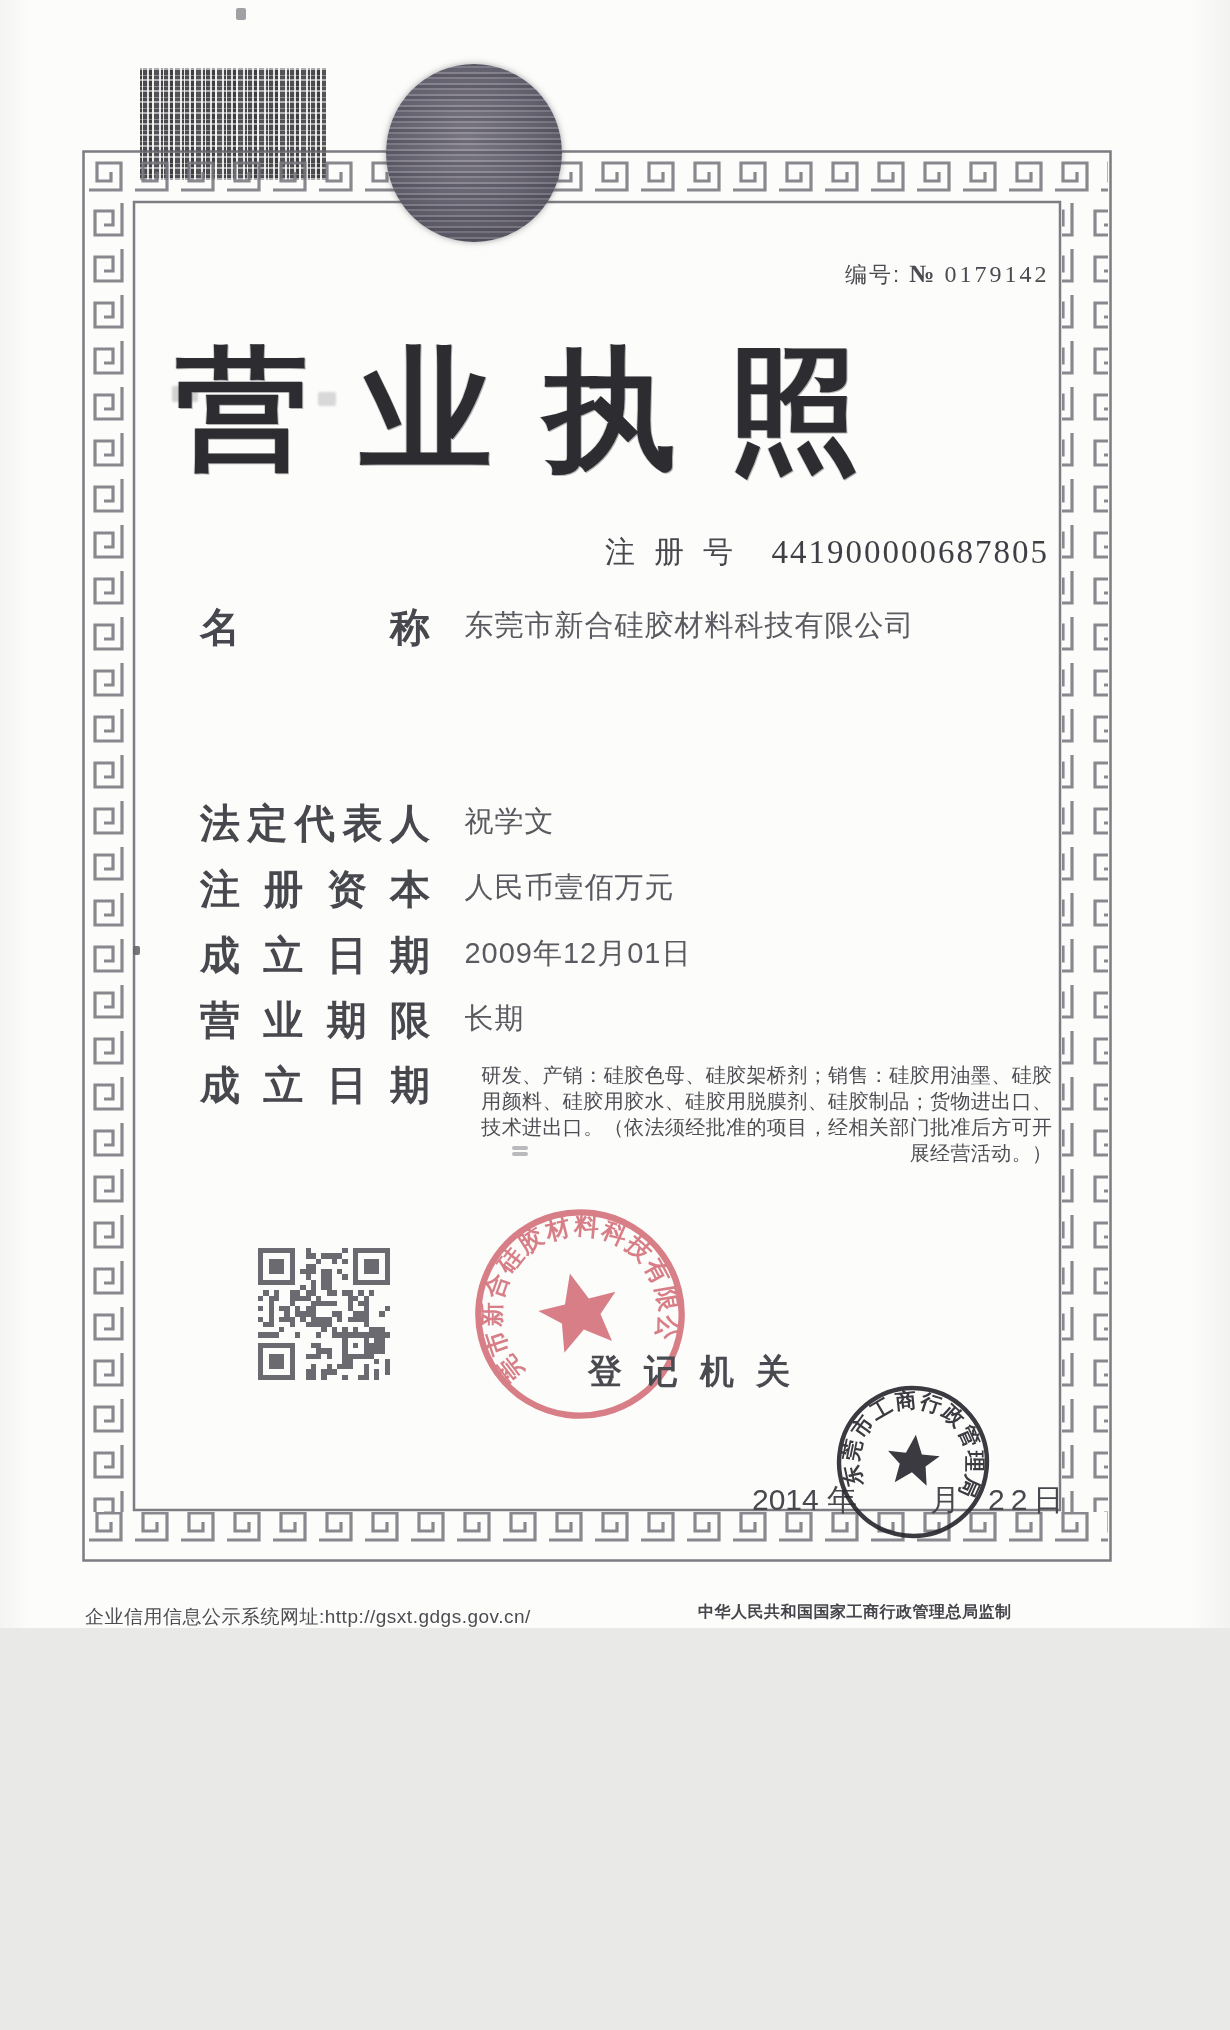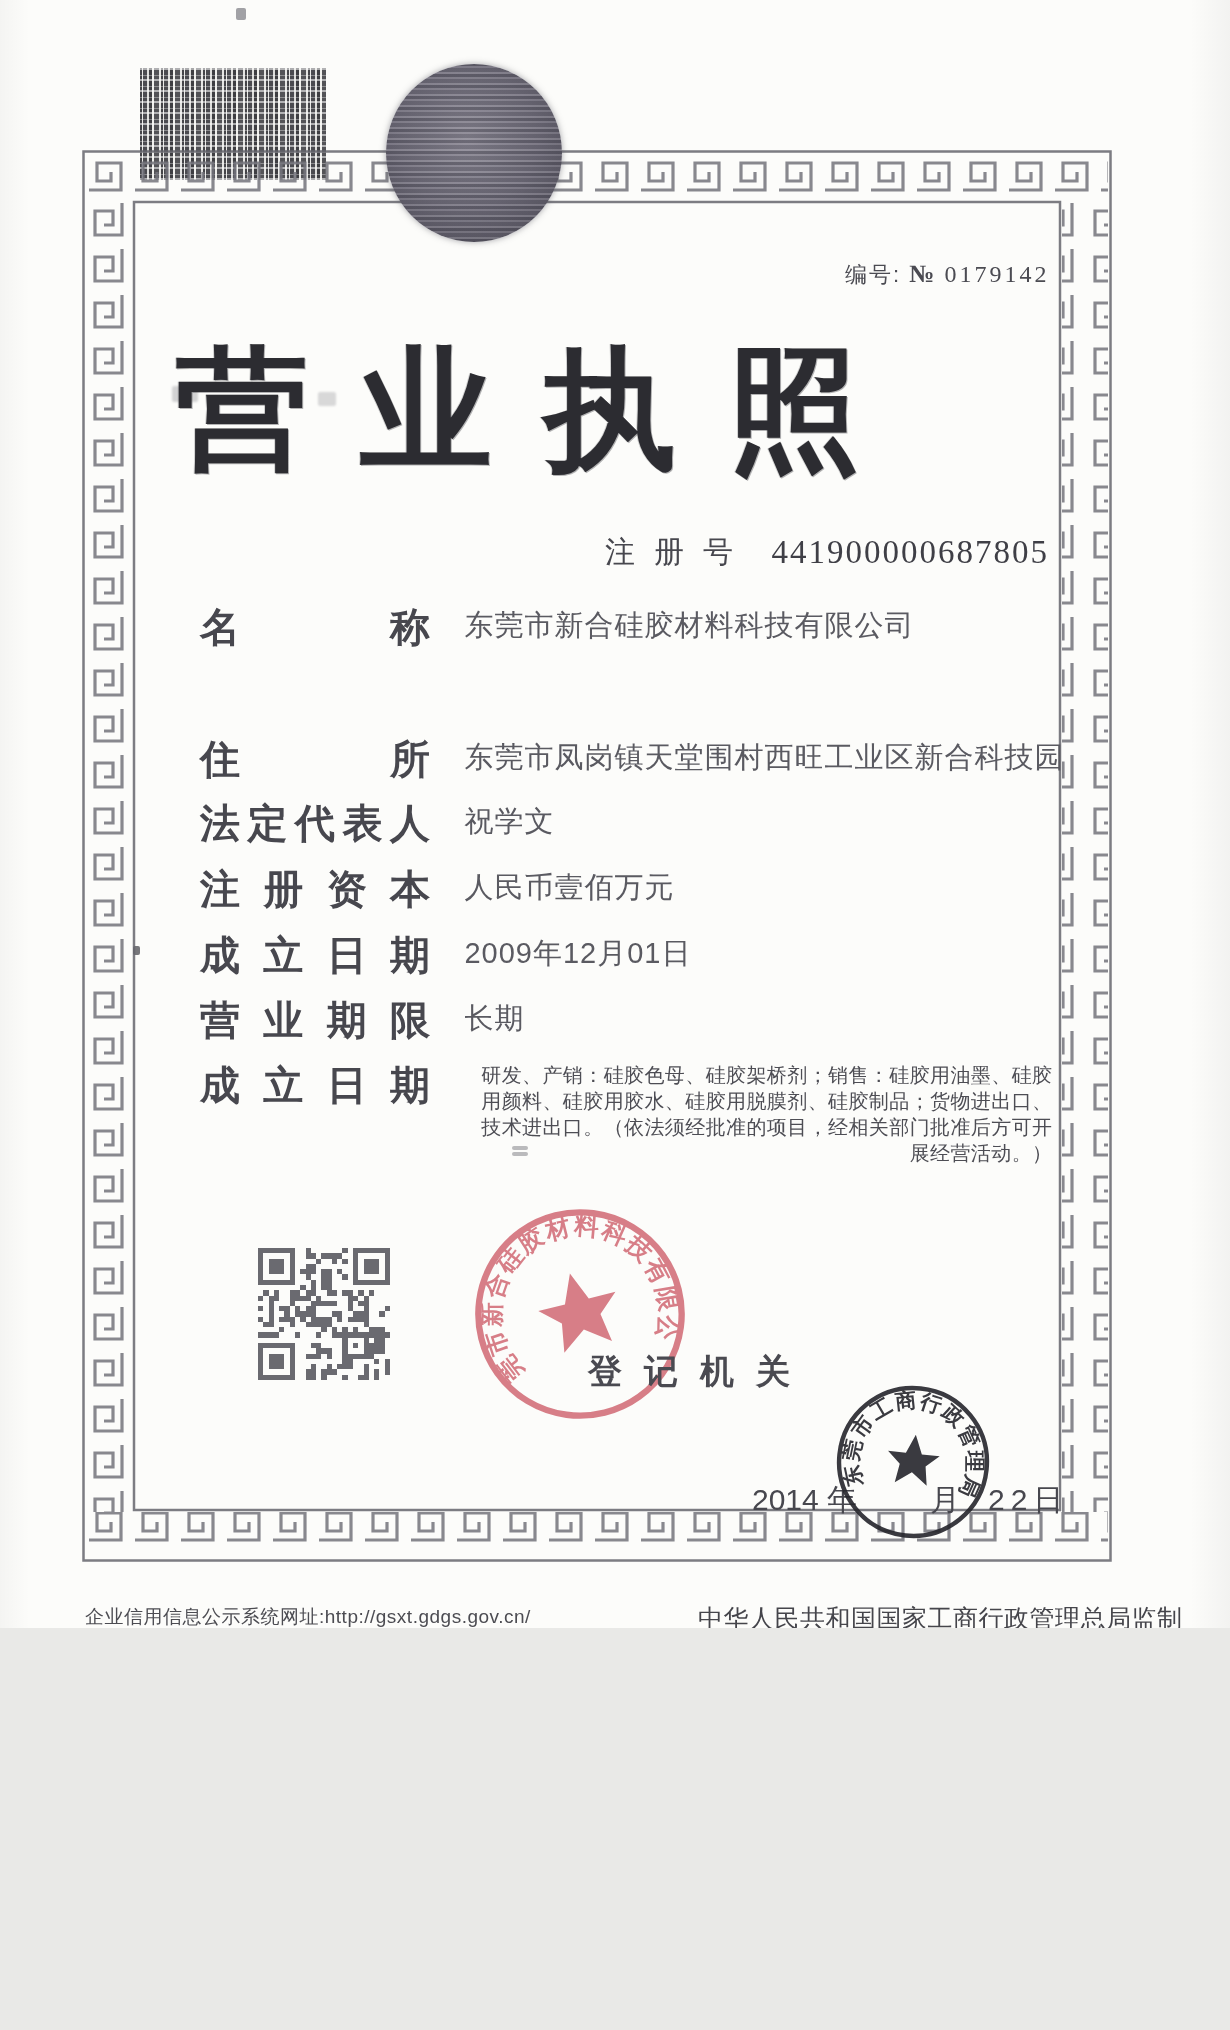--- a/index.html
+++ b/index.html
@@ -53,21 +53,21 @@
   #company-seal{left:462px;top:1196px;width:236px;height:236px;opacity:.72;}
   #registry-seal{left:825px;top:1374px;width:176px;height:176px;opacity:.9;}
 
   #registrar{left:588px;top:1349px;font-size:34px;color:#4a4a51;letter-spacing:22px;font-weight:600;white-space:nowrap;}
   .date-part{font-size:30px;color:#47474e;white-space:nowrap;}
   #date-year{left:752px;top:1480px;}
   #date-month{left:930px;top:1480px;}
   #date-day{left:988px;top:1480px;letter-spacing:6px;}
 
   #footer-left{left:85px;top:1604px;font-size:19px;color:#4c4c52;letter-spacing:0.5px;}
-  #footer-right{left:698px;top:1602px;font-size:25px;color:#45454b;letter-spacing:0.5px;}
+  #footer-right{left:698px;top:1602px;font-size:16px;color:#45454b;letter-spacing:0.5px;font-weight:bold;}
 
   
   .speck{background:#7a7a80;border-radius:2px;opacity:.55;}
   #speck1{left:236px;top:8px;width:10px;height:12px;opacity:.7;}
   #speck2{left:172px;top:386px;width:26px;height:16px;opacity:.35;filter:blur(1px);background:#86868c;}
   #speck3{left:318px;top:392px;width:18px;height:14px;opacity:.3;filter:blur(1px);background:#86868c;}
   #speck4{left:133px;top:946px;width:7px;height:9px;background:#55555b;opacity:.8;}
   #speck5{left:512px;top:1146px;width:16px;height:4px;opacity:.5;box-shadow:0 6px 0 #7a7a80;}
 </style>
 </head>
@@ -111,24 +111,20 @@
   <div class="abs" id="title">营业执照</div>
 
   <div class="abs" id="regline">
     <span class="lbl">注册号</span>
     <span class="val">441900000687805</span>
   </div>
 
   <div class="row" id="row0">
     <span class="lbl">名称</span>
     <span class="val">东莞市新合硅胶材料科技有限公司</span>
-  </div>
-  <div class="row" id="row2">
-    <span class="lbl">住所</span>
-    <span class="val">东莞市凤岗镇天堂围村西旺工业区新合科技园</span>
   </div>
   <div class="row" id="row3">
     <span class="lbl">法定代表人</span>
     <span class="val">祝学文</span>
   </div>
   <div class="row" id="row4">
     <span class="lbl">注册资本</span>
     <span class="val">人民币壹佰万元</span>
   </div>
   <div class="row" id="row5">

